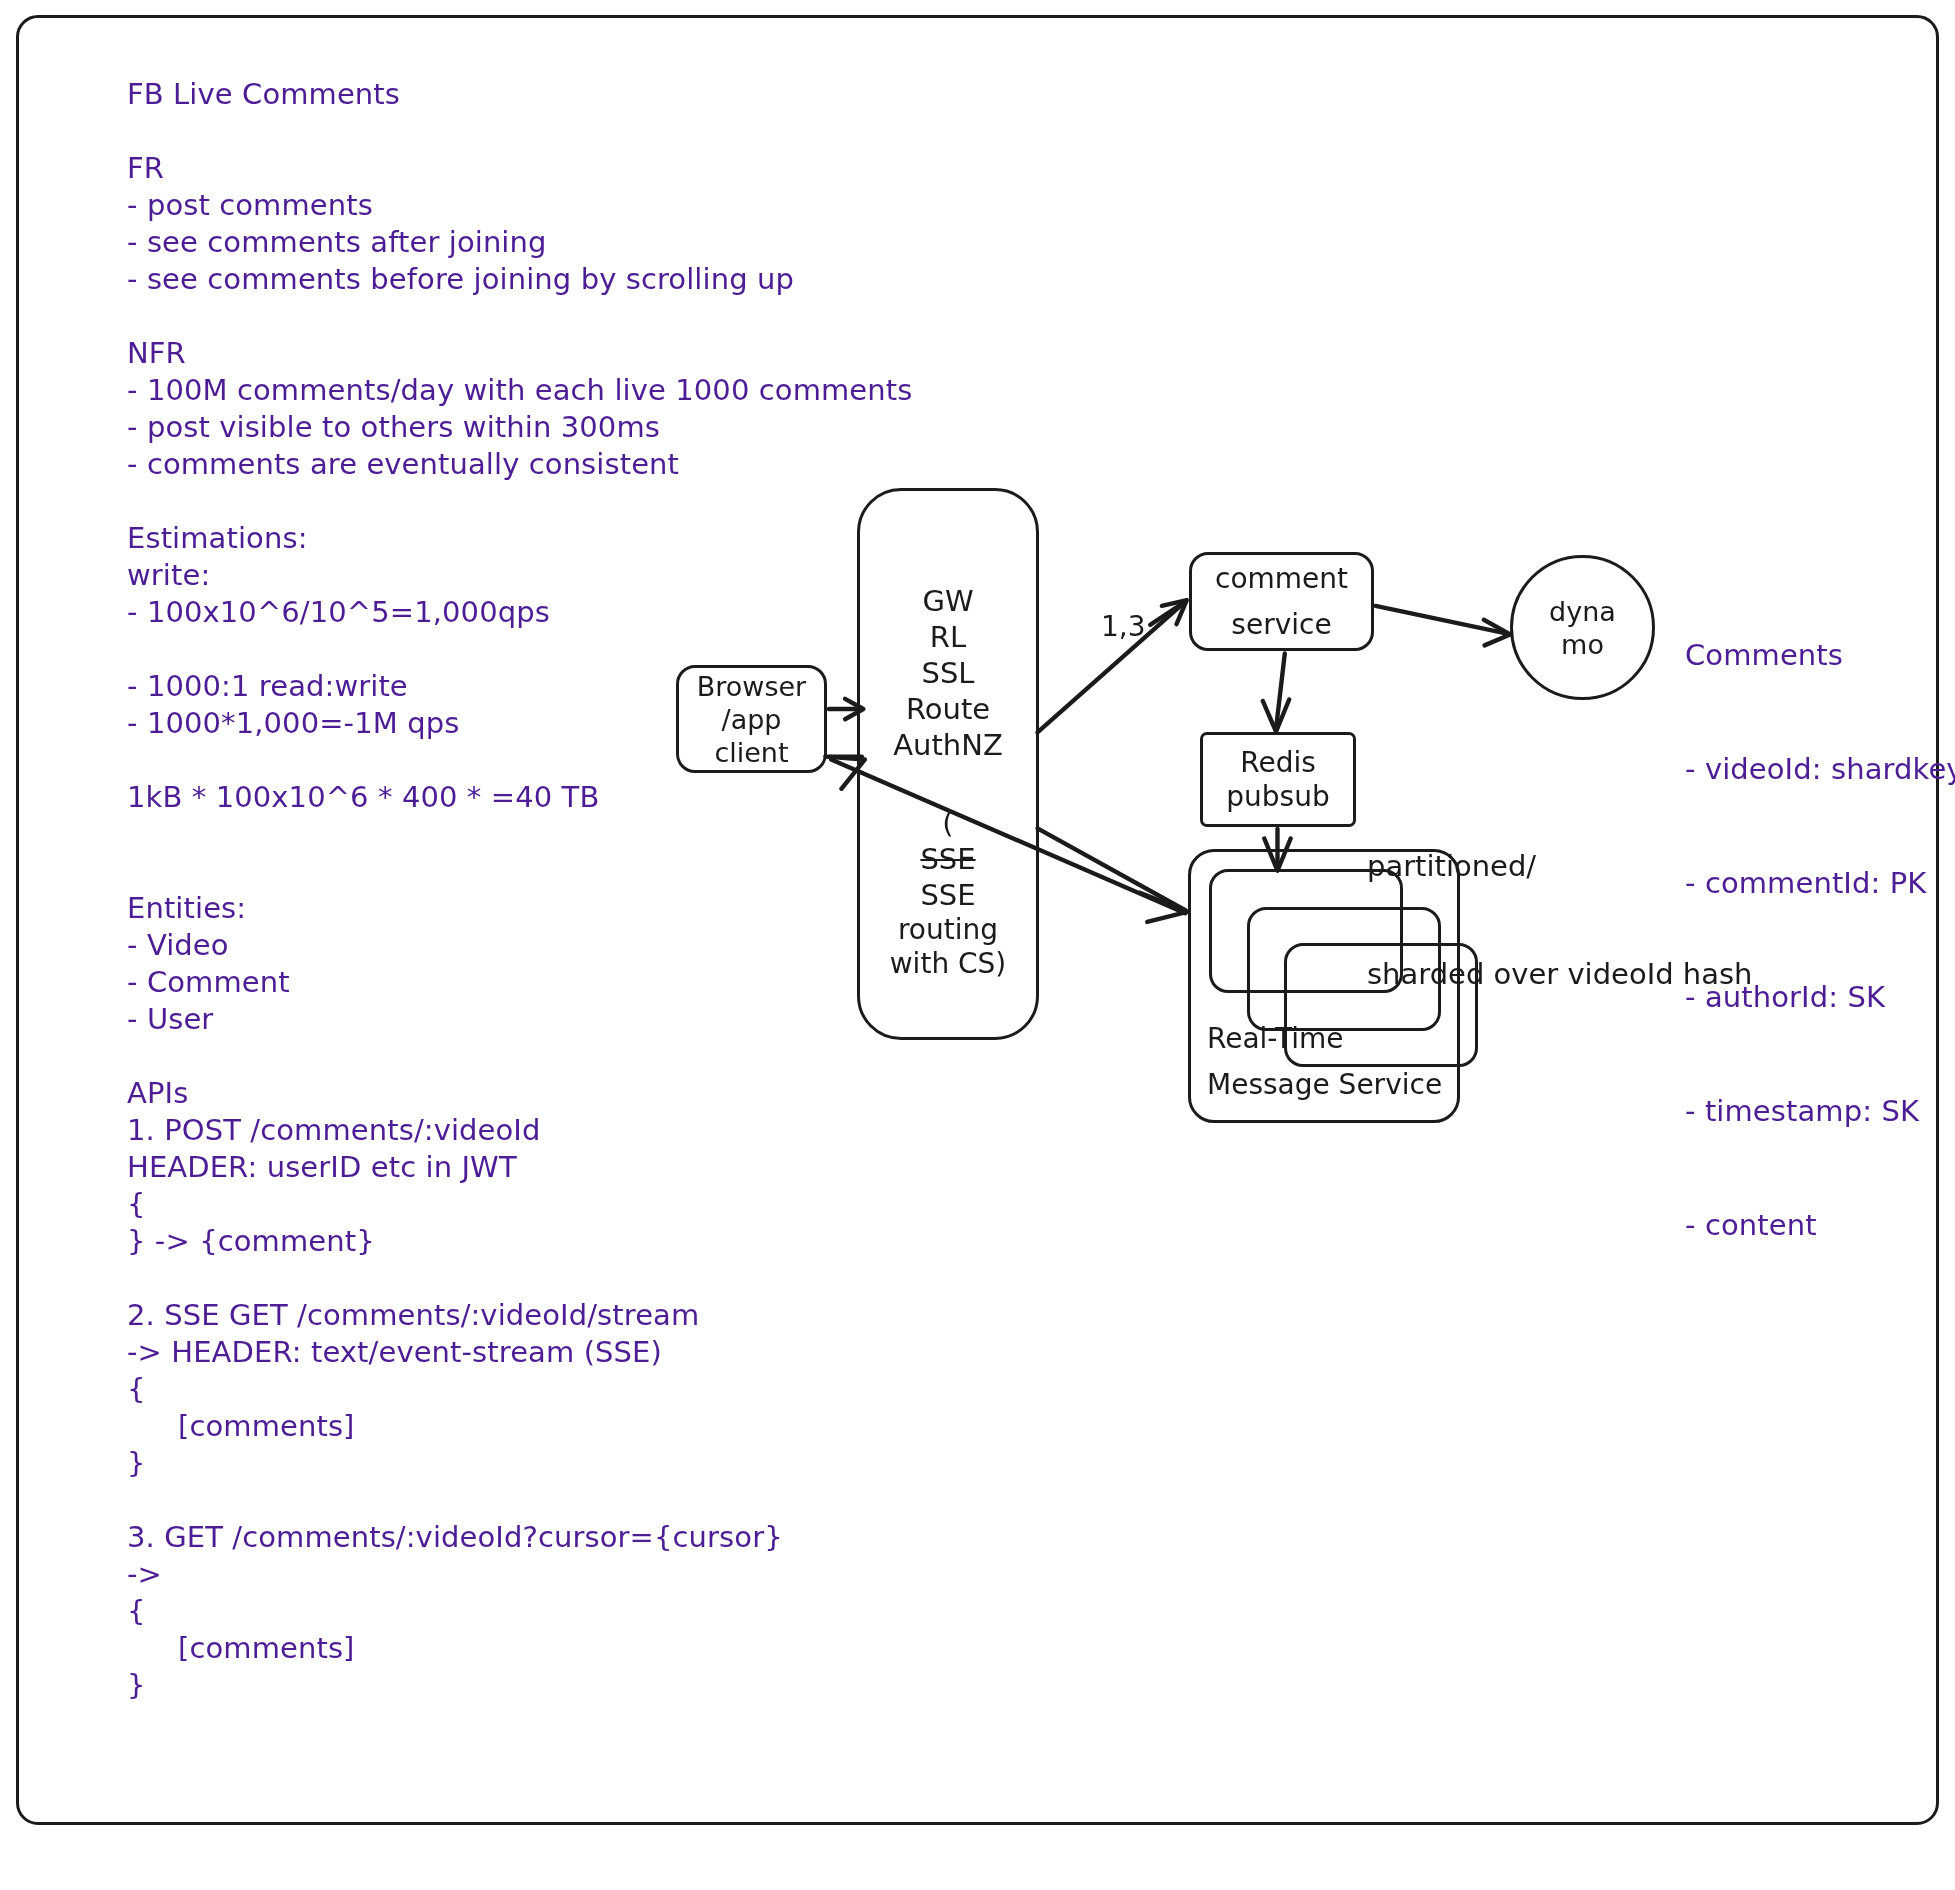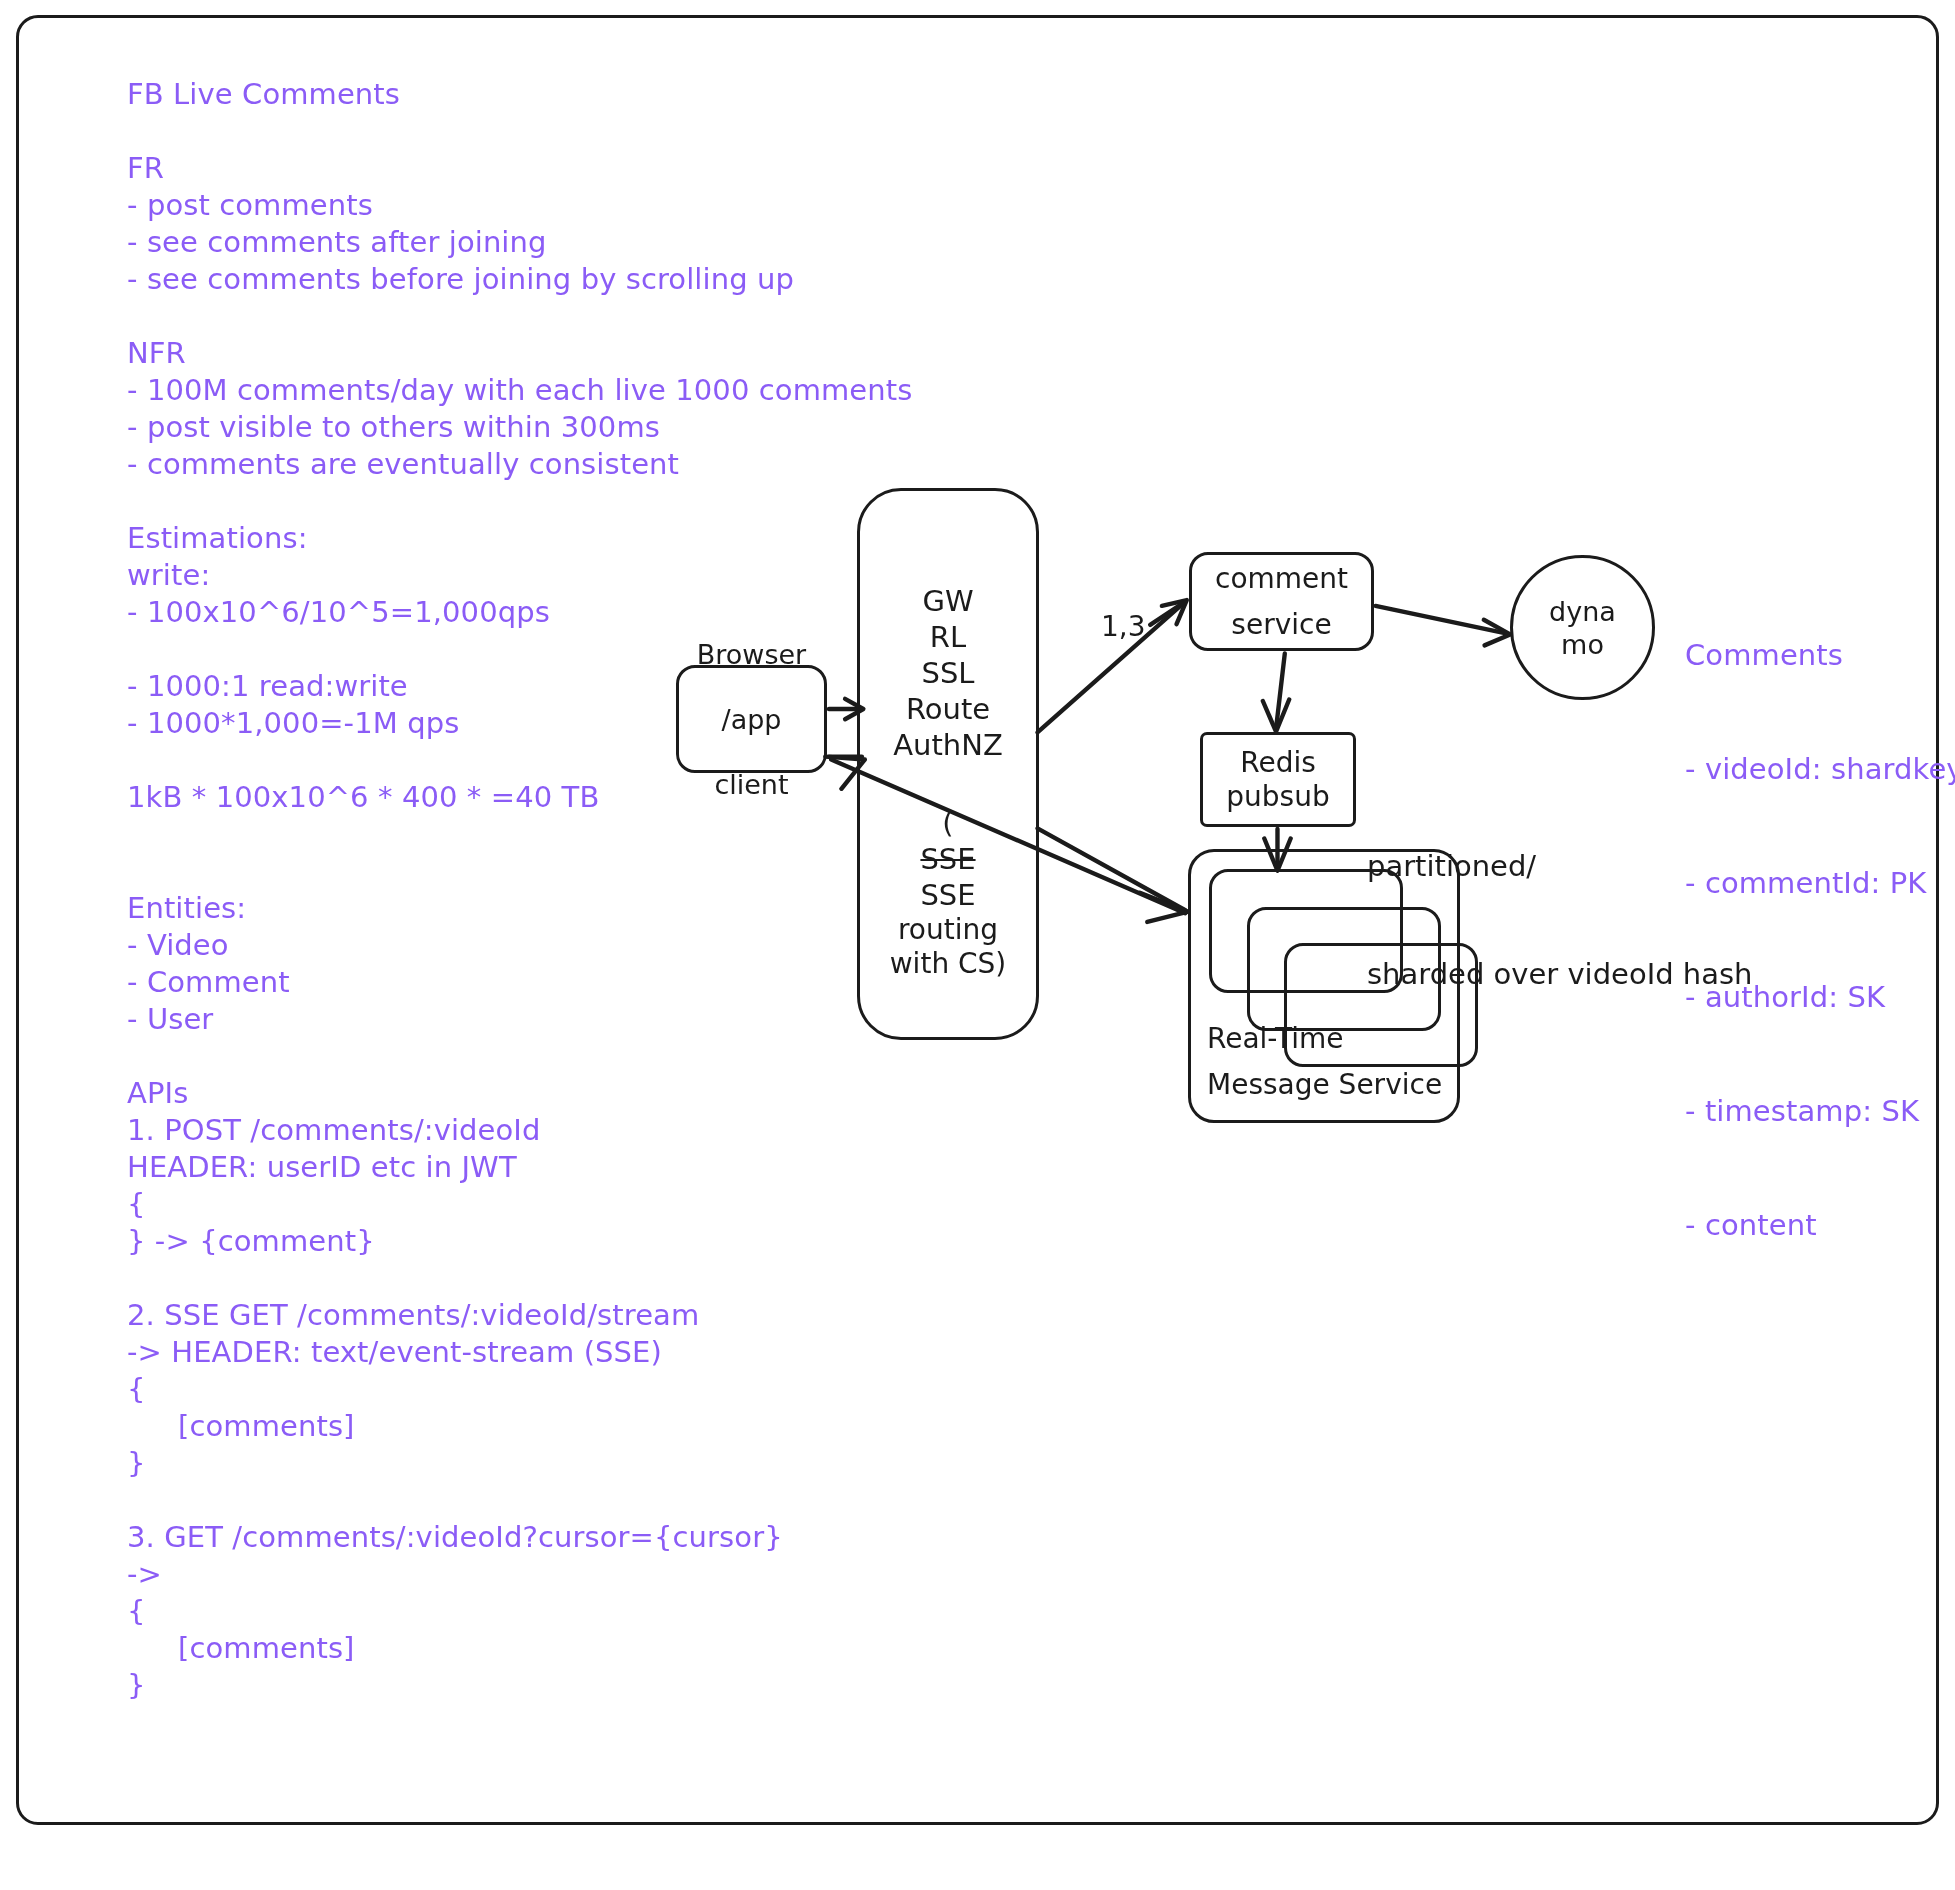--- a/index.html
+++ b/index.html
@@ -24,21 +24,21 @@
   
   .notes{
     position:absolute;left:127px;top:76px;
     width:790px;
   }
   .ln{
     font-size:29px;
     line-height:37px;
     letter-spacing:0.1px;
     white-space:pre;
-    color:#8b5cf6;
+    color:#4c1d95;
   }
   .gap{height:37px;}
   .ind{padding-left:51px;}
 
   
   .diagram{position:absolute;left:0;top:0;width:1955px;height:1890px;pointer-events:none;}
   .diagram svg{position:absolute;left:0;top:0;}
 
   .node{
     position:absolute;
@@ -48,21 +48,21 @@
     flex-direction:column;
     align-items:center;
     justify-content:center;
     text-align:center;
     font-size:28px;
     line-height:34px;
     background:transparent;
   }
   .node span{display:block;white-space:pre;}
 
-  .node-browser{left:676px;top:665px;width:151px;height:108px;border-radius:19px;font-size:27px;line-height:33px;gap:32px;}
+  .node-browser{left:676px;top:665px;width:151px;height:108px;border-radius:19px;font-size:27px;line-height:33px;}
   .node-gw{left:857px;top:488px;width:182px;height:552px;border-radius:44px;justify-content:flex-start;padding-top:92px;}
   .node-gw .gwline{font-size:29px;line-height:36px;}
   .node-gw .note2{margin-top:42px;font-size:29px;line-height:36px;}
   .strike{text-decoration:line-through;}
 
   .node-comment{left:1189px;top:552px;width:185px;height:99px;border-radius:19px;gap:12px;}
   .node-redis{left:1200px;top:732px;width:156px;height:95px;border-radius:7px;}
 
   .node-dynamo{
     left:1510px;top:555px;width:145px;height:145px;border-radius:50%;

